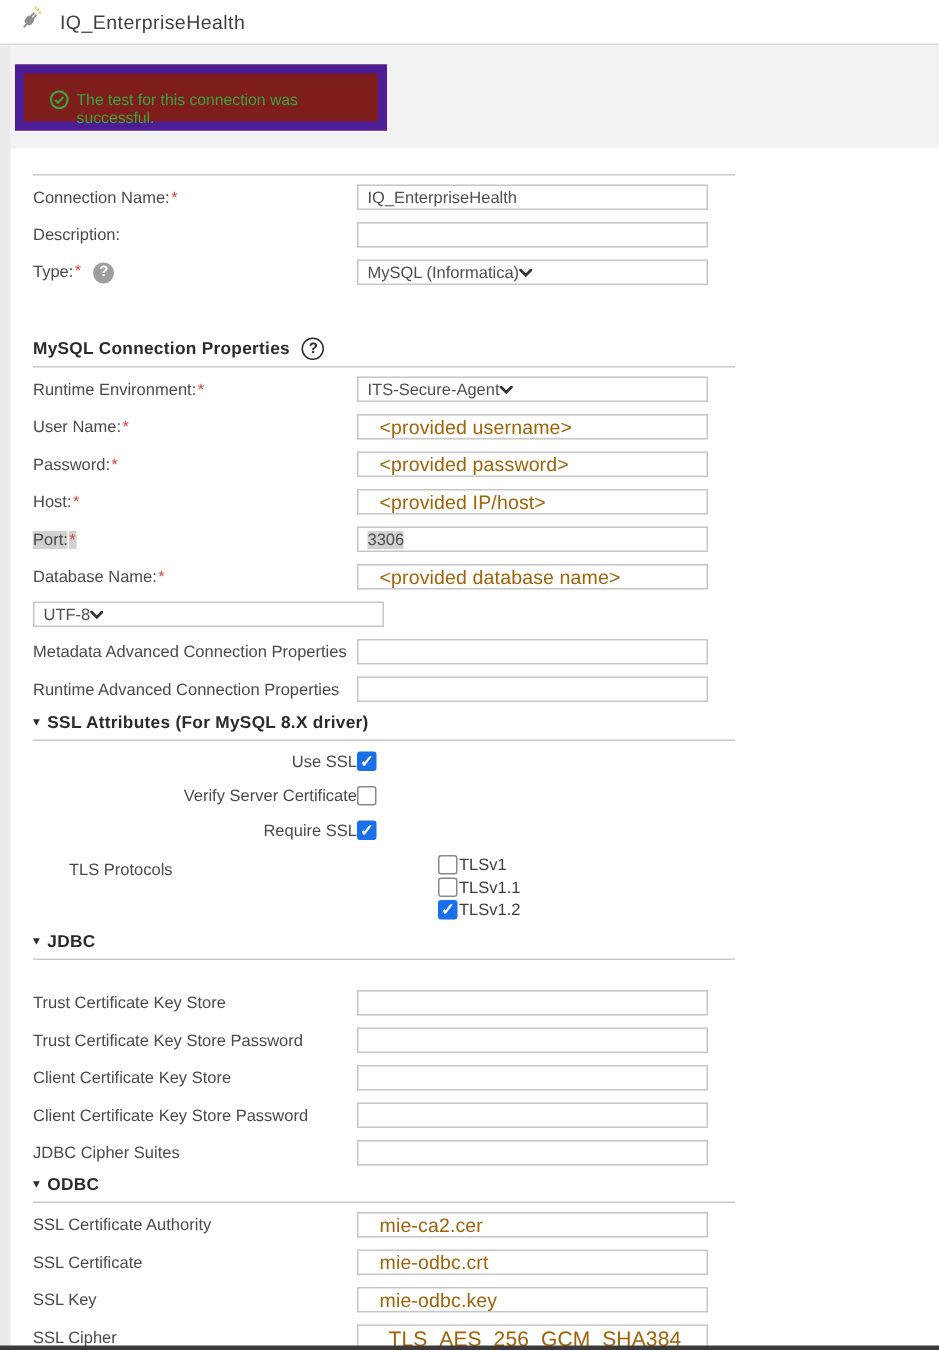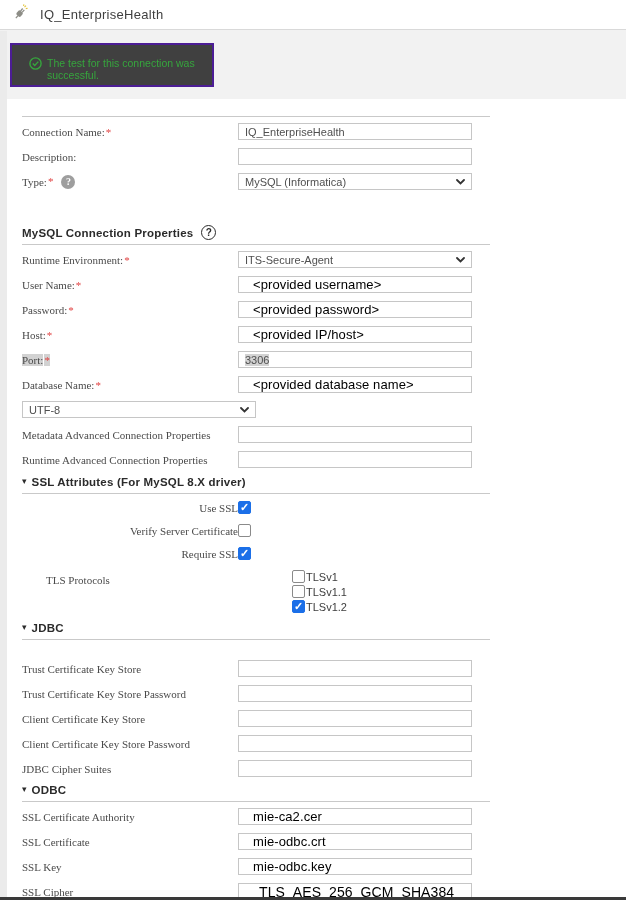--- a/index.html
+++ b/index.html
@@ -31,24 +31,24 @@
     width: 7px;
     background: #ebebeb;
   }
   
   .notif-band {
     background: #f2f2f2;
     height: 69px;
     padding: 13px 0 0 10px;
   }
   .notif-box {
-    width: 204px;
+    width: 248px;
     height: 44px;
-    background: #404040;
-    border: 2px solid #4c1d95;
+    background: #7f1d1d;
+    border: 6px solid #4c1d95;
     display: flex;
     align-items: flex-start;
     padding: 11px 0 0 17px;
   }
   .notif-text {
     color: #36a53d;
     font-size: 10.5px;
     margin-left: 5px;
     margin-top: 1px;
   }
@@ -69,38 +69,37 @@
   }
   .divider { width: 468px; height: 1px; background: #c9c9c9; margin-top: 4px; }
   .rows { margin-top: 2px; }
   .form-row { display: flex; align-items: center; height: 25px; }
   .cb-row { height: 23px; text-align: right; }
   .label-col {
     width: 216px;
     flex: none;
     font-size: 11px;
     color: #4a4a4a;
-    font-family: Liberation Serif, serif;
   }
   .req { color: #e04040; margin-left: 1px; }
   .hl { background: #d2d2d2; }
   .input-box, .select-box {
     width: 234px;
     height: 17px;
     border: 1px solid #c6c6c6;
     background: #fff;
     display: flex;
     align-items: center;
     padding: 0 6px;
   }
-  .select-box { justify-content: space-between; }
+  .select-box { }
   .val { font-size: 11px; color: #4f4f4f; white-space: nowrap; }
   .val-overlay {
     font-size: 13px;
-    color: #000000;
+    color: #a16207;
     margin-left: 8px;
     letter-spacing: 0.1px;
   }
   .val-cipher { font-size: 14px; margin-left: 14px; }
   .chev svg { display: block; }
   
   .checkbox {
     width: 13px; height: 13px;
     border: 1px solid #8a8a8a;
     border-radius: 2px;

